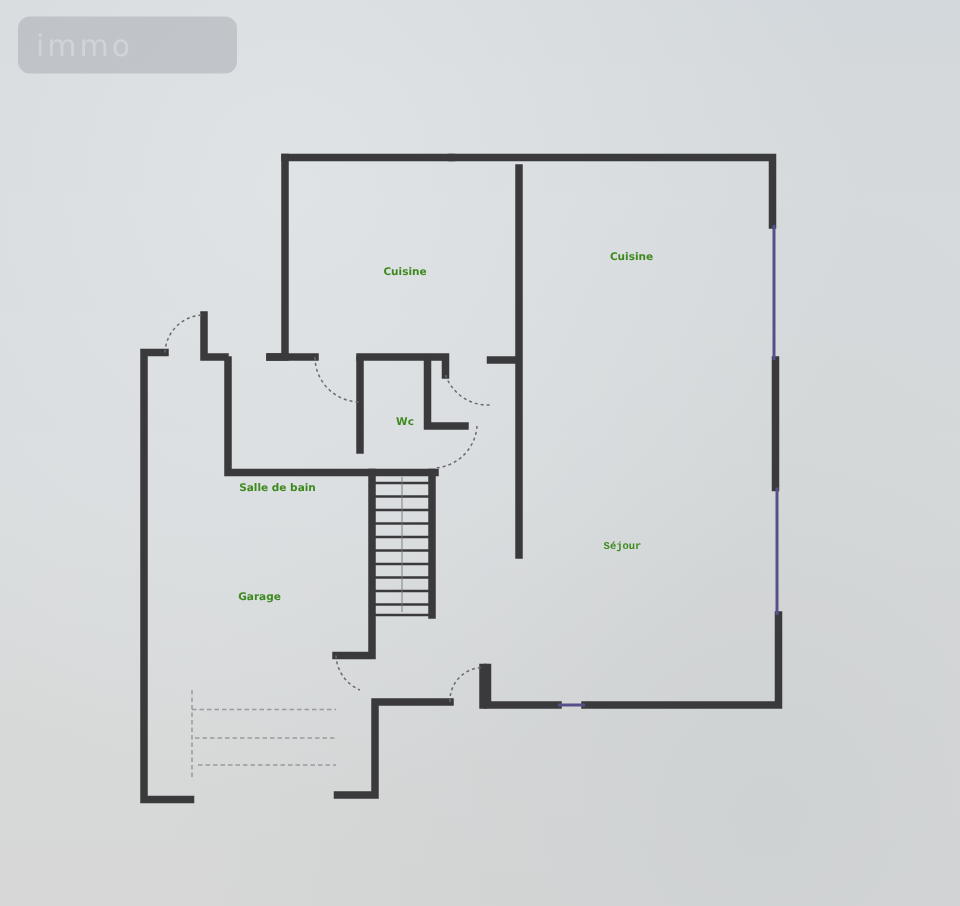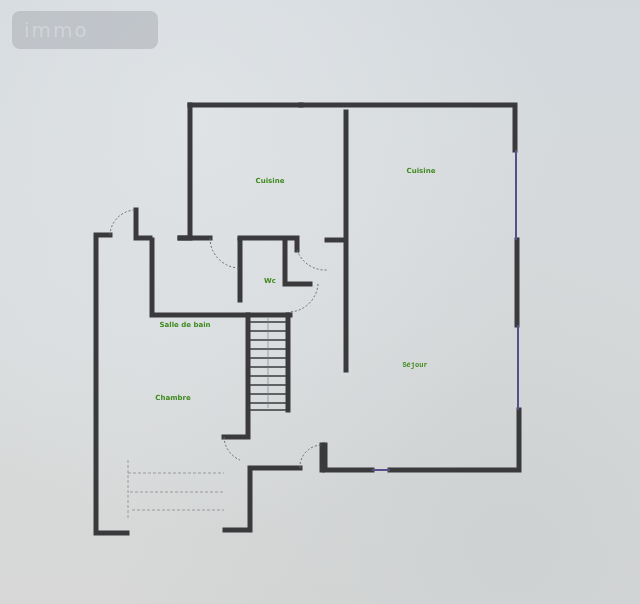--- a/index.html
+++ b/index.html
@@ -113,14 +113,14 @@
     <line x1="130" y1="492" x2="224" y2="492"></line>
     <line x1="132" y1="510" x2="224" y2="510"></line>
     <line x1="128" y1="460" x2="128" y2="520"></line>
   </g>
 </svg>
 
 <div class="label" style="left:270px;top:181px;">Cuisine</div>
 <div class="label" style="left:421px;top:171px;">Cuisine</div>
 <div class="label" style="left:185px;top:281px;margin-top:44px;">Salle de bain</div>
 <div class="label" style="left:270px;top:281px;">Wc</div>
-<div class="label" style="left:173px;top:398px;">Chambre</div>
+<div class="label" style="left:173px;top:398px;">Garage</div>
 <div class="label" style="left:415px;top:365px;font-family:Liberation Mono, monospace;">Séjour</div>
 
 </body></html>

